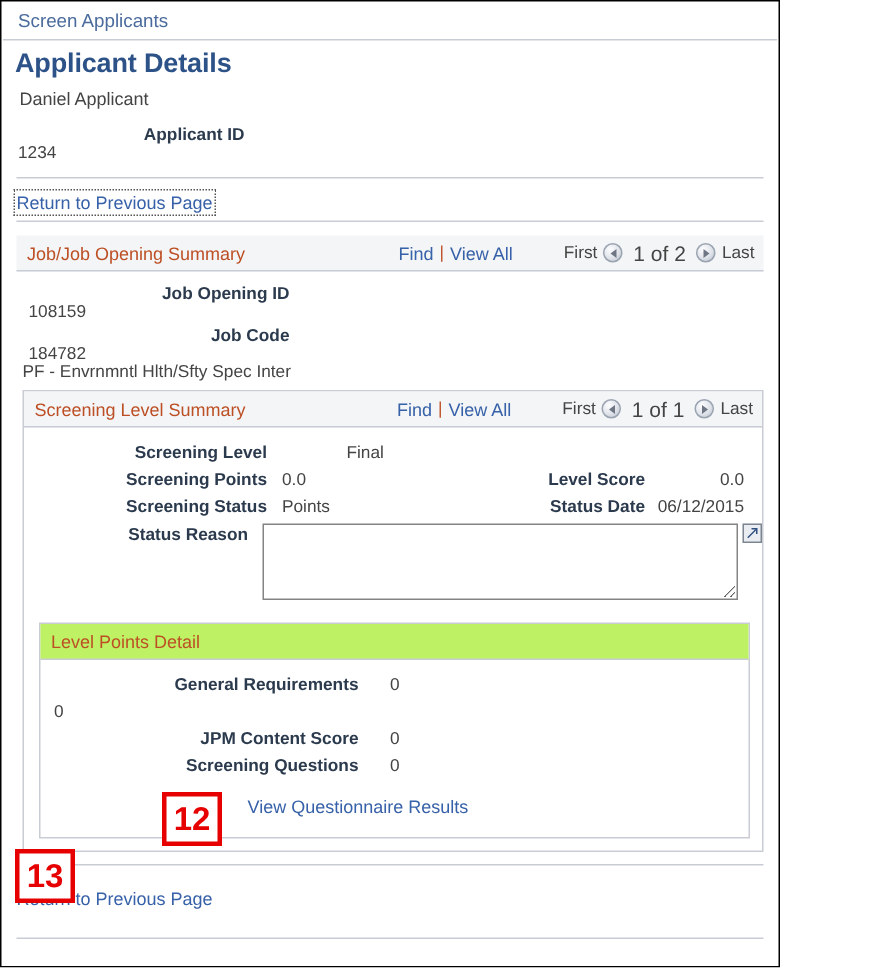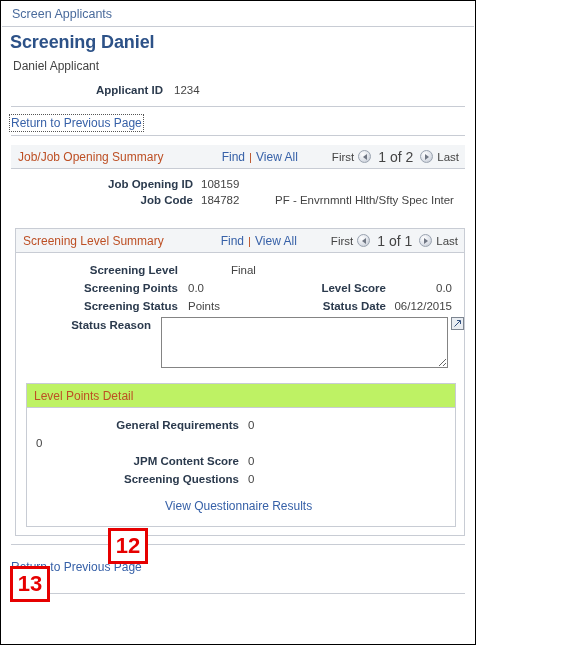--- a/index.html
+++ b/index.html
@@ -8,21 +8,21 @@
     padding: 0;
     background: #ffffff;
   }
   body {
     font-family: "Liberation Sans", sans-serif;
     font-size: 11px;
     color: #333333;
   }
   #page {
     position: relative;
-    width: 476px;
+    width: 520px;
     height: 645px;
     box-sizing: border-box;
     border: 1px solid #000000;
     background: #ffffff;
     overflow: hidden;
   }
 
   
   .breadcrumb-bar {
     padding: 6px 0 5px 10px;
@@ -48,20 +48,21 @@
     color: #444444;
     font-size: 12px;
     padding: 3px 0 2px 12px;
   }
 
   
   .field-row {
     display: flex;
     align-items: flex-start;
     padding: 3px 0;
+    flex-direction: column;
   }
   .fld-label {
     font-weight: bold;
     color: #2b3a4d;
     font-size: 11.5px;
     text-align: right;
     white-space: nowrap;
   }
   .fld-value {
     color: #444444;
@@ -177,21 +178,21 @@
     color: #444444;
     font-size: 11.5px;
     margin-left: 4px;
     white-space: nowrap;
   }
 
   
   .panel {
     border: 1px solid #c8ccd4;
     background: #ffffff;
-    margin: 16px 10px 0 14px;
+    margin: 0 10px 0 14px;
   }
   .panel-body { padding: 8px 0 6px 0; }
 
   .lvl-row { display: flex; align-items: baseline; padding: 3px 0; }
   .lvl-label {
     font-weight: bold;
     color: #2b3a4d;
     font-size: 11.5px;
     width: 162px;
     text-align: right;
@@ -249,21 +250,21 @@
   .expand-icon svg { position: absolute; top: 1px; left: 1px; }
 
   
   .subpanel {
     border: 1px solid #c8ccd4;
     margin: 9px 8px 8px 10px;
     background: #ffffff;
   }
   .subpanel .grp-header { background: #bef264; }
   .lpd-body { padding: 8px 0 4px 0; }
-  .lpd-row { display: flex; align-items: flex-start; padding: 3px 0; }
+  .lpd-row { display: flex; align-items: flex-start; padding: 3px 0; gap: 12px; }
   .lpd-label {
     font-weight: bold;
     color: #2b3a4d;
     font-size: 11.5px;
     width: 212px;
     text-align: right;
     white-space: nowrap;
   }
   .lpd-value {
     color: #444444;
@@ -305,21 +306,21 @@
 </style>
 </head>
 <body>
 
 <div id="page">
 
   <div class="breadcrumb-bar">
     <a class="breadcrumb-link">Screen Applicants</a>
   </div>
 
-  <div class="page-title">Screening Daniel</div>
+  <div class="page-title">Applicant Details</div>
   <div class="applicant-name">Daniel Applicant</div>
 
   <div class="field-row applicant-id-row">
     <span class="fld-label">Applicant ID</span>
     <span class="fld-value">1234</span>
   </div>
 
   <hr class="hr-line">
 
   <div class="return-link-wrap">

